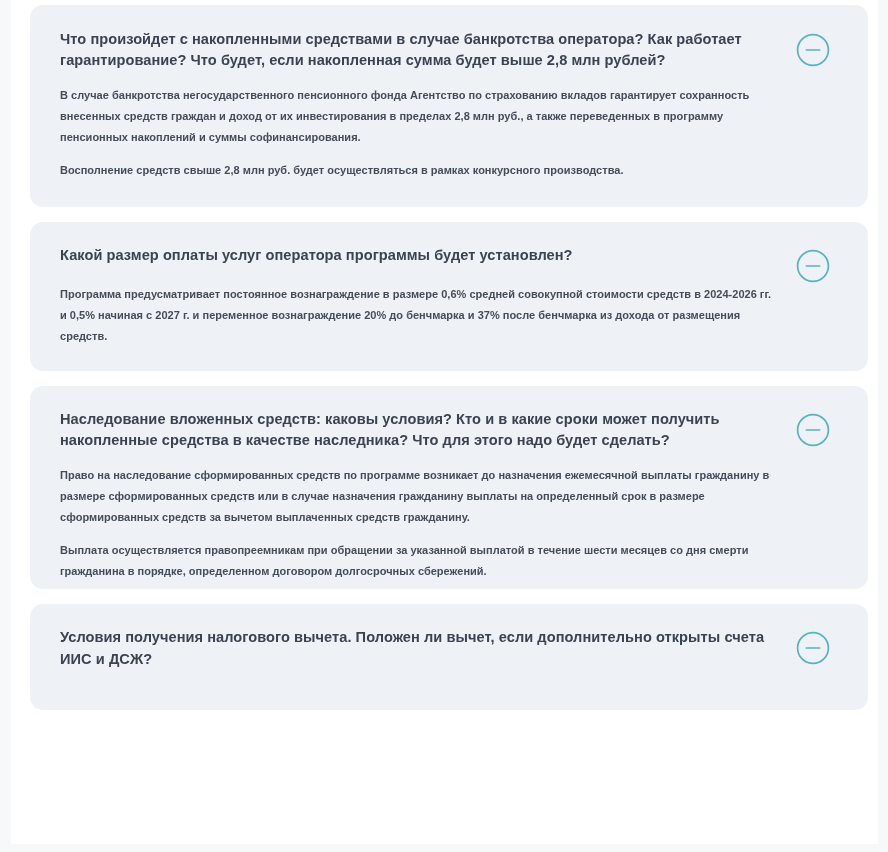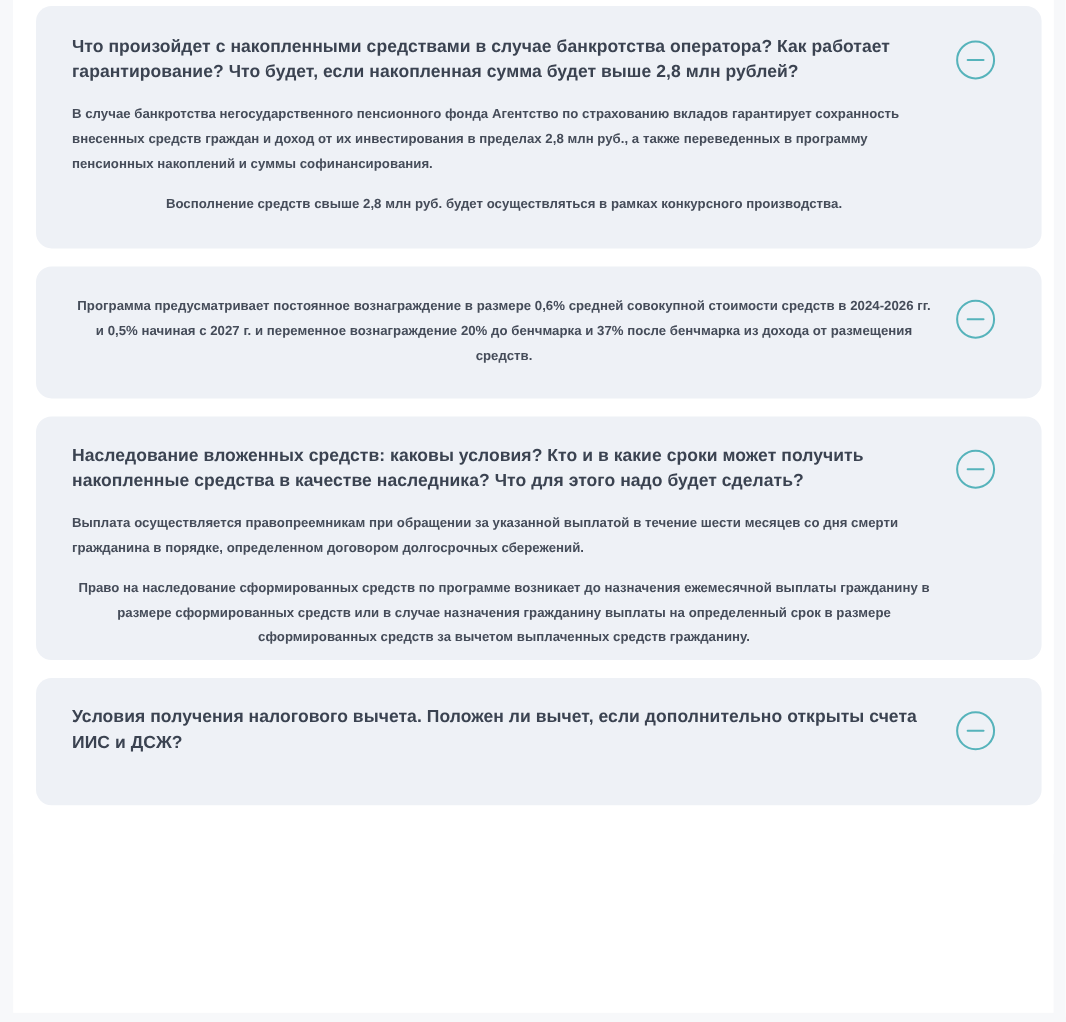--- a/index.html
+++ b/index.html
@@ -73,21 +73,21 @@
 
   .faq-answer p {
     font-size: 11px;
     font-weight: bold;
     color: #454c59;
     line-height: 1.9;
     letter-spacing: 0.02px;
     margin: 0 0 12px 0;
     max-width: 742px;
   }
-  .faq-answer p:last-child { margin-bottom: 0; text-align: center; }
+  .faq-answer p:last-child { margin-bottom: 0; }
 
   .toggle-btn {
     flex: 0 0 auto;
     width: 34px;
     height: 34px;
     margin-top: 4px;
     margin-right: 12px;
     border: none;
     background: transparent;
     padding: 0;
@@ -122,37 +122,38 @@
         </div>
         <button class="toggle-btn">
           <svg width="34" height="34" viewBox="0 0 34 34" aria-hidden="true">
             <circle cx="17" cy="17" r="15.4" fill="none" stroke="#56b3bb" stroke-width="1.7"></circle>
             <line x1="10.4" y1="17" x2="23.6" y2="17" stroke="#56b3bb" stroke-width="1.7" stroke-linecap="round"></line>
           </svg>
         </button>
       </div>
       <div class="faq-item item-1">
         <div class="faq-main">
+          <div class="faq-question">Какой размер оплаты услуг оператора программы будет установлен?</div>
           <div class="faq-answer">
             <p>Программа предусматривает постоянное вознаграждение в размере 0,6% средней совокупной стоимости средств в 2024-2026 гг. и 0,5% начиная с 2027 г. и переменное вознаграждение 20% до бенчмарка и 37% после бенчмарка из дохода от размещения средств.</p>
           </div>
         </div>
         <button class="toggle-btn">
           <svg width="34" height="34" viewBox="0 0 34 34" aria-hidden="true">
             <circle cx="17" cy="17" r="15.4" fill="none" stroke="#56b3bb" stroke-width="1.7"></circle>
             <line x1="10.4" y1="17" x2="23.6" y2="17" stroke="#56b3bb" stroke-width="1.7" stroke-linecap="round"></line>
           </svg>
         </button>
       </div>
       <div class="faq-item item-2">
         <div class="faq-main">
           <div class="faq-question">Наследование вложенных средств: каковы условия? Кто и в какие сроки может получить накопленные средства в качестве наследника? Что для этого надо будет сделать?</div>
           <div class="faq-answer">
+            <p>Право на наследование сформированных средств по программе возникает до назначения ежемесячной выплаты гражданину в размере сформированных средств или в случае назначения гражданину выплаты на определенный срок в размере сформированных средств за вычетом выплаченных средств гражданину.</p>
             <p>Выплата осуществляется правопреемникам при обращении за указанной выплатой в течение шести месяцев со дня смерти гражданина в порядке, определенном договором долгосрочных сбережений.</p>
-            <p>Право на наследование сформированных средств по программе возникает до назначения ежемесячной выплаты гражданину в размере сформированных средств или в случае назначения гражданину выплаты на определенный срок в размере сформированных средств за вычетом выплаченных средств гражданину.</p>
           </div>
         </div>
         <button class="toggle-btn">
           <svg width="34" height="34" viewBox="0 0 34 34" aria-hidden="true">
             <circle cx="17" cy="17" r="15.4" fill="none" stroke="#56b3bb" stroke-width="1.7"></circle>
             <line x1="10.4" y1="17" x2="23.6" y2="17" stroke="#56b3bb" stroke-width="1.7" stroke-linecap="round"></line>
           </svg>
         </button>
       </div>
       <div class="faq-item item-3">

